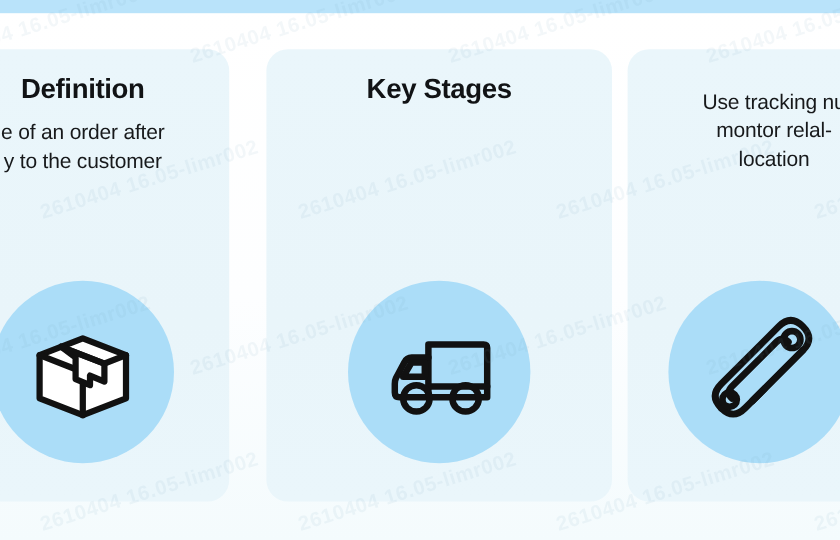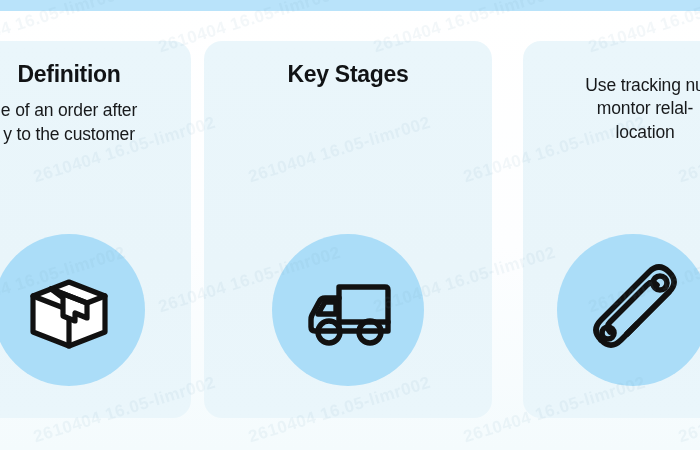--- a/index.html
+++ b/index.html
@@ -67,21 +67,21 @@
 
   .card {
     position: absolute;
     top: 0;
     height: 377px;
     border-radius: 18px;
     background: linear-gradient(180deg, #eaf6fb 0%, #e9f5fa 60%, #eaf6fb 100%);
     overflow: hidden;
   }
   .card-1 { left: -53px; width: 244px; }
-  .card-2 { left: 204px; width: 288px; }
+  .card-2 { left: 222px; width: 288px; }
   .card-3 { left: 523px; width: 244px; }
 
   .card-inner {
     position: relative;
     width: 100%;
     height: 100%;
     box-sizing: border-box;
     padding: 21px 18px 0 18px;
     display: flex;
     flex-direction: column;

